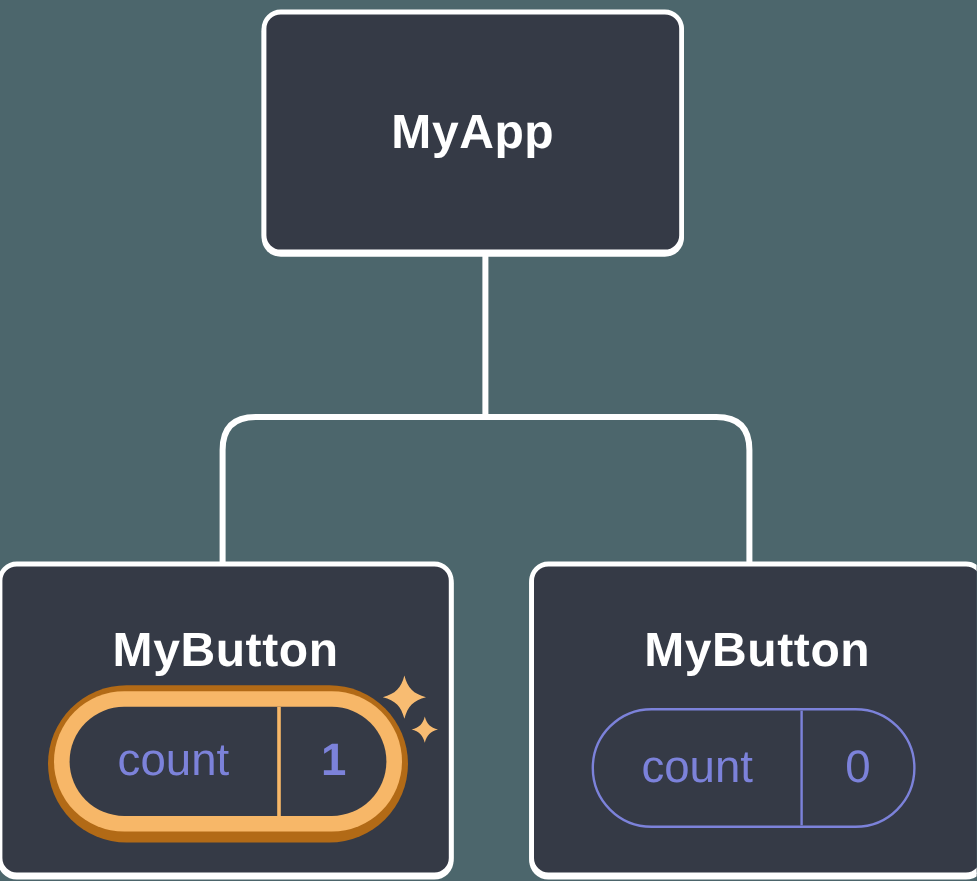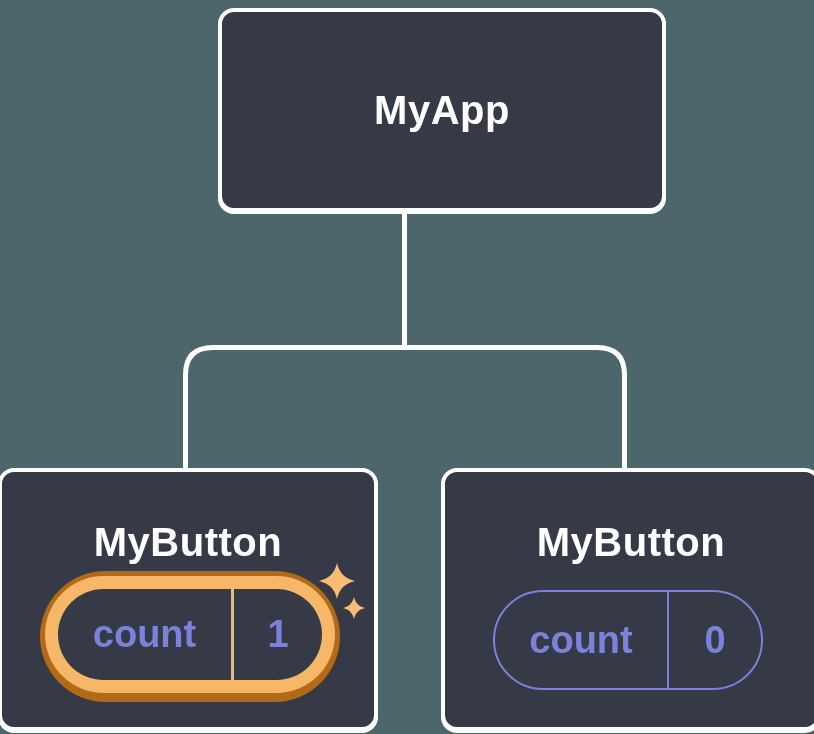--- a/index.html
+++ b/index.html
@@ -39,21 +39,21 @@
   .node {
     position: absolute;
     background: var(--node-fill);
     border: 4px solid var(--node-border);
     border-radius: 16px;
     box-shadow: 0 2px 0 var(--node-border);
     z-index: 1;
   }
   .node-root {
     left: 218px; top: 8px;
-    width: 448px; height: 204px;
+    width: 352px; height: 204px;
     display: flex;
     align-items: center;
     justify-content: center;
   }
   .node-root .node-label {
     color: var(--title-text);
     font-size: 40px;
     font-weight: bold;
     letter-spacing: 0.5px;
   }
@@ -131,21 +131,20 @@
   }
   .pill-plain .state-value {
     width: 92px;
     display: flex;
     align-items: center;
     justify-content: center;
   }
   .state-name, .state-value {
     color: var(--state-purple);
     font-size: 38px;
-    font-weight: bold;
   }
   .sparkles {
     position: absolute;
     left: 312px; top: 556px;
     z-index: 2;
   }
   .sparkles path { fill: var(--sparkle); }
 </style>
 </head>
 <body>

